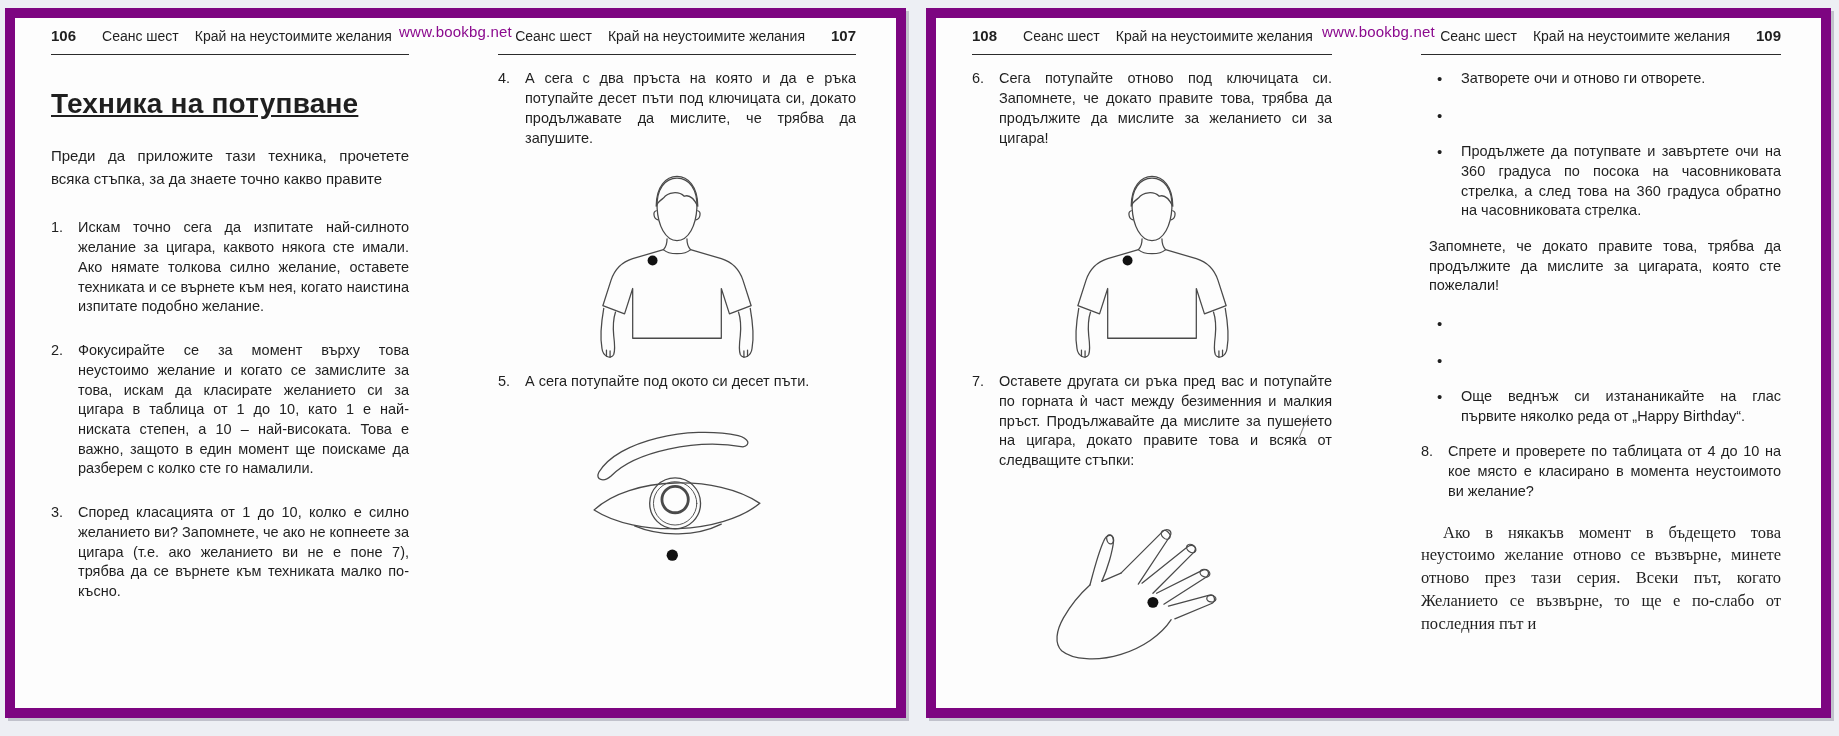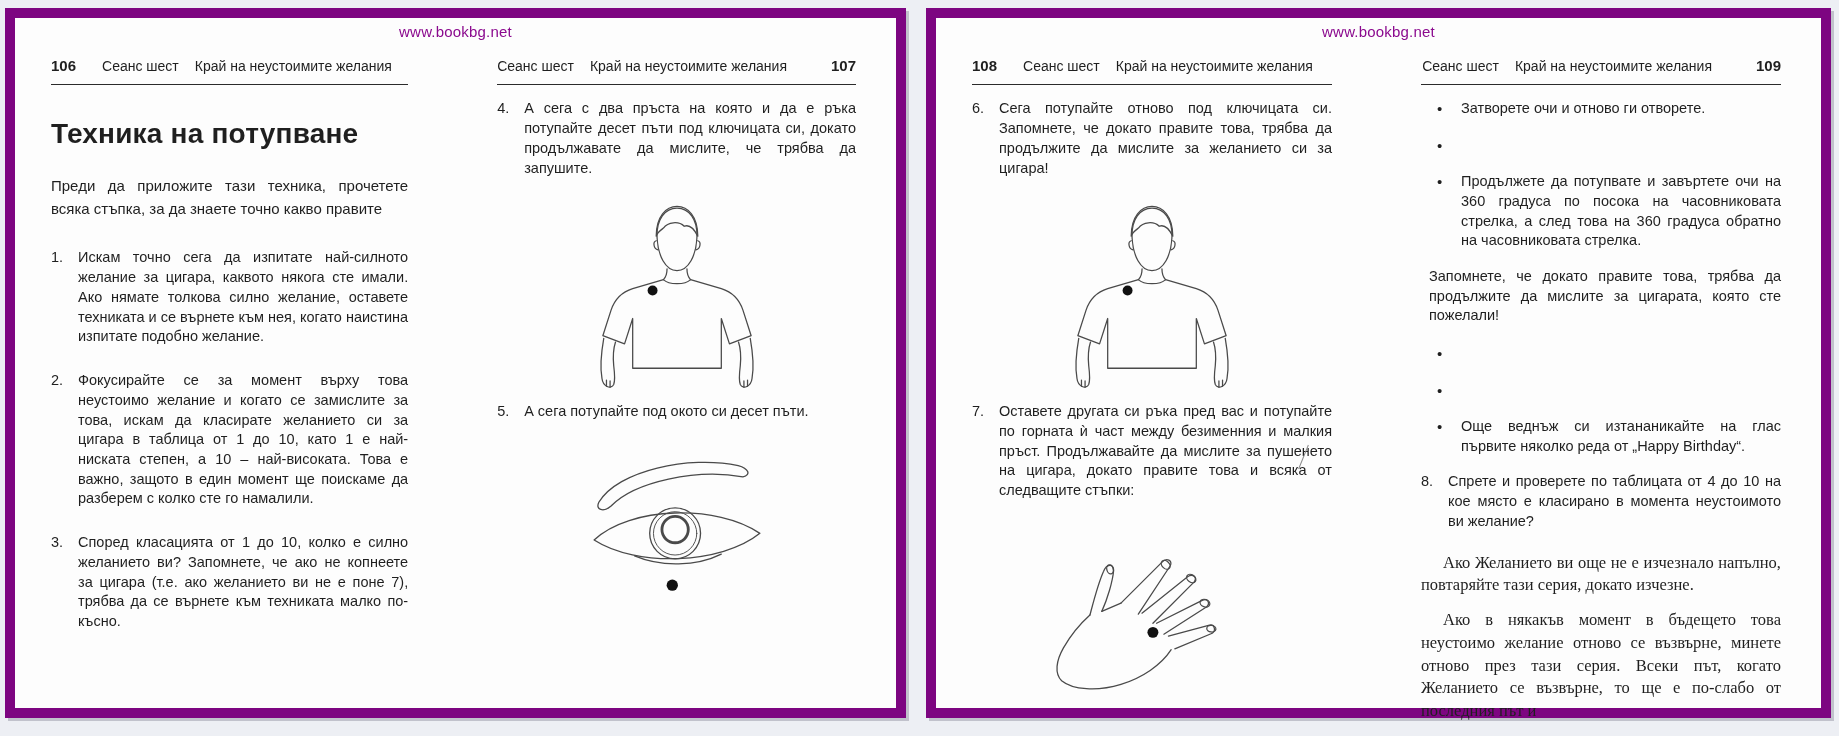--- a/index.html
+++ b/index.html
@@ -26,43 +26,44 @@
     width:100%;height:100%;
     position:relative;
   }
   .url-banner{
     position:absolute;top:5px;left:0;right:0;
     text-align:center;
     color:#8b0a8e;
     font-size:15px;
     letter-spacing:.2px;
   }
-  .pages{display:flex;height:100%;box-sizing:border-box;padding-top:30px;gap:39px;}
+  .pages{display:flex;height:100%;box-sizing:border-box;gap:39px;}
   .page{
     flex:1;box-sizing:border-box;
     position:relative;
     font-size:14.5px;line-height:1.36;
   }
   .page.even{padding:8px 24px 0 36px;}
   .page.odd{padding:8px 40px 0 26px;}
   .page-header{
     display:flex;align-items:baseline;
     border-bottom:1.5px solid #2b2b2b;
     padding-bottom:8px;
     font-size:14px;
     white-space:nowrap;
   }
   .page-header .pgnum{font-weight:bold;font-size:15px;}
   .page.even .page-header .pgnum{margin-right:26px;}
   .page.odd .page-header{justify-content:flex-end;}
-  .page.odd .page-header .pgnum{margin-left:44px;}
+  .page.odd .page-header .pgnum{margin-left:26px;}
   .page-header .sec{margin-right:16px;}
   h1.chapter-title{
     font-size:28px;margin:30px 0 22px 0;
     letter-spacing:.2px;
+    text-decoration:underline;
   }
   p.intro{
     text-align:justify;
     margin:0 0 28px 0;
     font-size:15px;line-height:1.5;
   }
   .step{display:flex;margin:0 0 20px 0;}
   .page-106 .step{margin-bottom:24px;}
   .step .n{flex:none;width:27px;}
   .step .t{flex:1;text-align:justify;}
@@ -268,19 +269,18 @@
         <div class="bullet">
           <span class="mark">•</span>
           <span class="t">Още веднъж си изтананикайте на глас първите няколко реда от „Happy Birthday“.</span>
         </div>
 
         <div class="step">
           <span class="n">8.</span>
           <span class="t">Спрете и проверете по таблицата от 4 до 10 на кое място е класирано в момента неустоимото ви желание?</span>
         </div>
 
-        <p class="closing first">Ако Желанието ви още не е изчезнало напълно, повтаряйте тази серия, докато изчезне.</p>
         <p class="closing">Ако в някакъв момент в бъдещето това неустоимо желание отново се възвърне, минете отново през тази серия. Всеки път, когато Желанието се възвърне, то ще е по-слабо от последния път и</p>
       </section>
 
     </div>
   </div>
 </div>
 
 </body></html>

